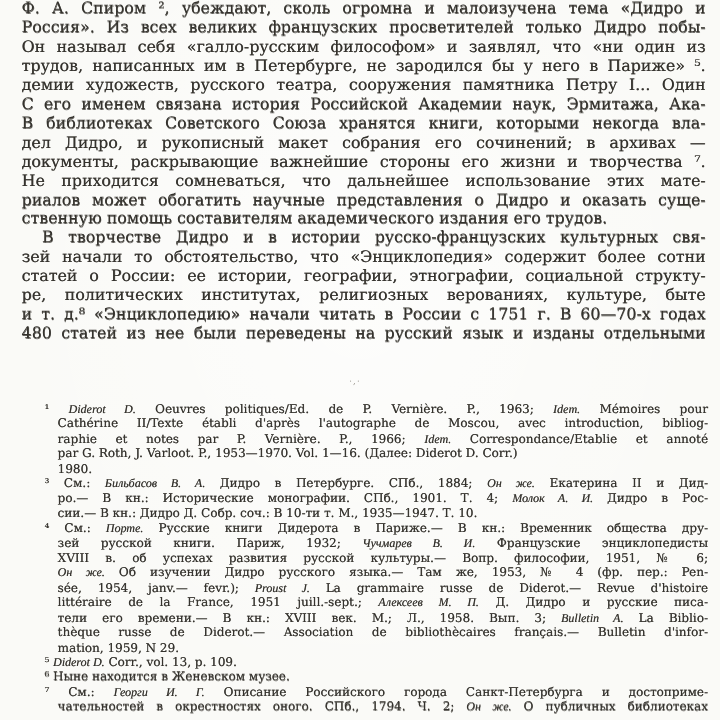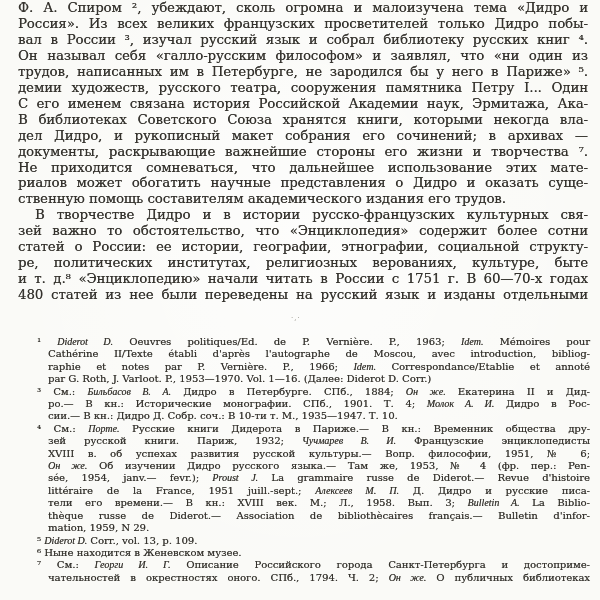--- a/index.html
+++ b/index.html
@@ -58,46 +58,46 @@
   i { font-style: italic; font-family: Liberation Serif, serif; }
 </style>
 </head>
 <body>
 
 <div class="page">
 
   <div class="main">
     <div class="line j">Ф. А. Спиром ², убеждают, сколь огромна и малоизучена тема «Дидро и</div>
     <div class="line j">Россия». Из всех великих французских просветителей только Дидро побы-</div>
-    <div class="line j">вал в России ³, изучал русский язык и собрал библиотеку русских книг ⁴.</div>
     <div class="line j">Он называл себя «галло-русским философом» и заявлял, что «ни один из</div>
     <div class="line j">трудов, написанных им в Петербурге, не зародился бы у него в Париже» ⁵.</div>
     <div class="line j">демии художеств, русского театра, сооружения памятника Петру I... Один</div>
     <div class="line j">С его именем связана история Российской Академии наук, Эрмитажа, Ака-</div>
     <div class="line j">В библиотеках Советского Союза хранятся книги, которыми некогда вла-</div>
     <div class="line j">дел Дидро, и рукописный макет собрания его сочинений; в архивах —</div>
     <div class="line j">документы, раскрывающие важнейшие стороны его жизни и творчества ⁷.</div>
     <div class="line j">Не приходится сомневаться, что дальнейшее использование этих мате-</div>
     <div class="line j">риалов может обогатить научные представления о Дидро и оказать суще-</div>
     <div class="line">ственную помощь составителям академического издания его трудов.</div>
     <div class="line j indent">В творчестве Дидро и в истории русско-французских культурных свя-</div>
-    <div class="line j">зей важно то обстоятельство, что «Энциклопедия» содержит более сотни</div>
+    <div class="line j">зей начали то обстоятельство, что «Энциклопедия» содержит более сотни</div>
     <div class="line j">статей о России: ее истории, географии, этнографии, социальной структу-</div>
     <div class="line j">ре, политических институтах, религиозных верованиях, культуре, быте</div>
     <div class="line j">и т. д.⁸ «Энциклопедию» начали читать в России с 1751 г. В 60—70-х годах</div>
     <div class="line j">480 статей из нее были переведены на русский язык и изданы отдельными</div>
   </div>
 
   <div class="sep-artifact">·,·</div>
 
   <div class="fns">
     <div class="fn first j">¹ <i>Diderot D.</i> Oeuvres politiques/Ed. de P. Vernière. P., 1963; <i>Idem.</i> Mémoires pour</div>
     <div class="fn cont j">Cathérine II/Texte établi d'après l'autographe de Moscou, avec introduction, bibliog-</div>
     <div class="fn cont j">raphie et notes par P. Vernière. P., 1966; <i>Idem.</i> Correspondance/Etablie et annoté</div>
     <div class="fn cont">par G. Roth, J. Varloot. P., 1953—1970. Vol. 1—16. (Далее: Diderot D. Corr.)</div>
+    <div class="fn cont">1980.</div>
     <div class="fn first j">³ См.: <i>Бильбасов В. А.</i> Дидро в Петербурге. СПб., 1884; <i>Он же.</i> Екатерина II и Дид-</div>
     <div class="fn cont j">ро.— В кн.: Исторические монографии. СПб., 1901. Т. 4; <i>Молок А. И.</i> Дидро в Рос-</div>
     <div class="fn cont">сии.— В кн.: Дидро Д. Собр. соч.: В 10-ти т. М., 1935—1947. Т. 10.</div>
     <div class="fn first j">⁴ См.: <i>Порте.</i> Русские книги Дидерота в Париже.— В кн.: Временник общества дру-</div>
     <div class="fn cont j">зей русской книги. Париж, 1932; <i>Чучмарев В. И.</i> Французские энциклопедисты</div>
     <div class="fn cont j">XVIII в. об успехах развития русской культуры.— Вопр. философии, 1951, № 6;</div>
     <div class="fn cont j"><i>Он же.</i> Об изучении Дидро русского языка.— Там же, 1953, № 4 (фр. пер.: Pen-</div>
     <div class="fn cont j">sée, 1954, janv.— fevr.); <i>Proust J.</i> La grammaire russe de Diderot.— Revue d'histoire</div>
     <div class="fn cont j">littéraire de la France, 1951 juill.-sept.; <i>Алексеев М. П.</i> Д. Дидро и русские писа-</div>
     <div class="fn cont j">тели его времени.— В кн.: XVIII век. М.; Л., 1958. Вып. 3; <i>Bulletin A.</i> La Biblio-</div>

